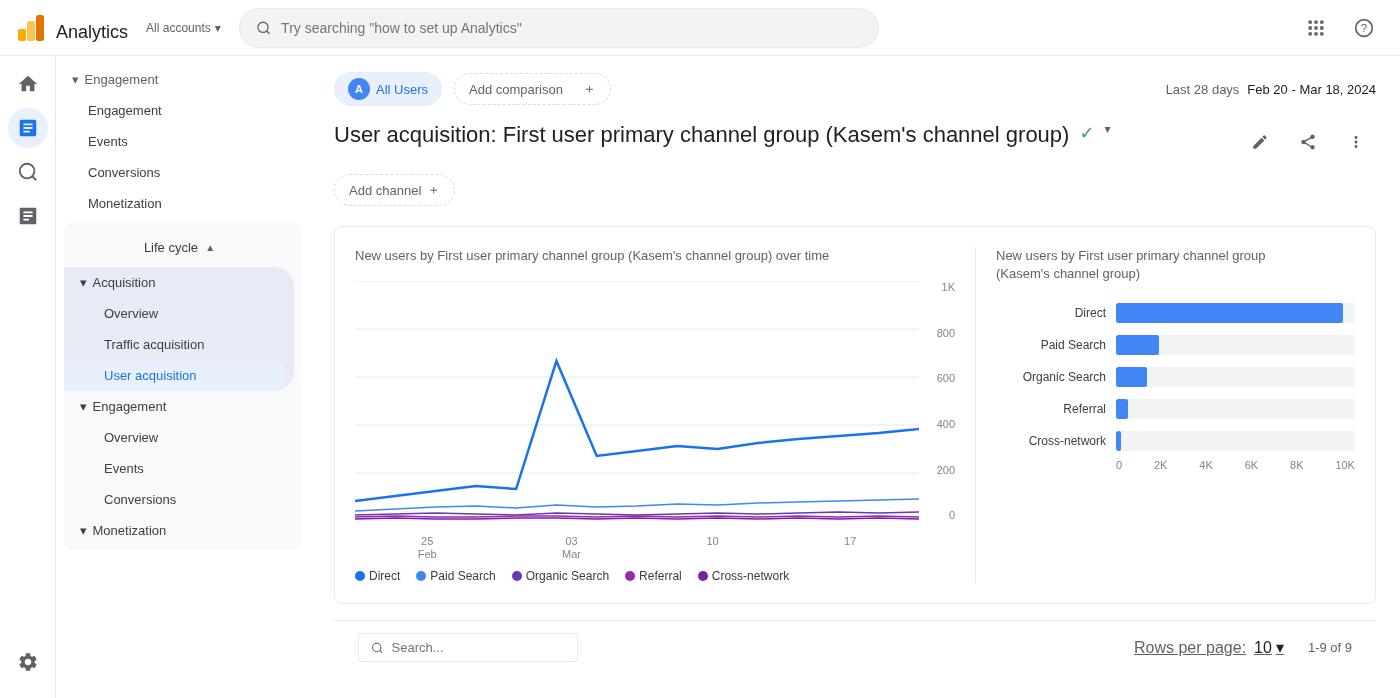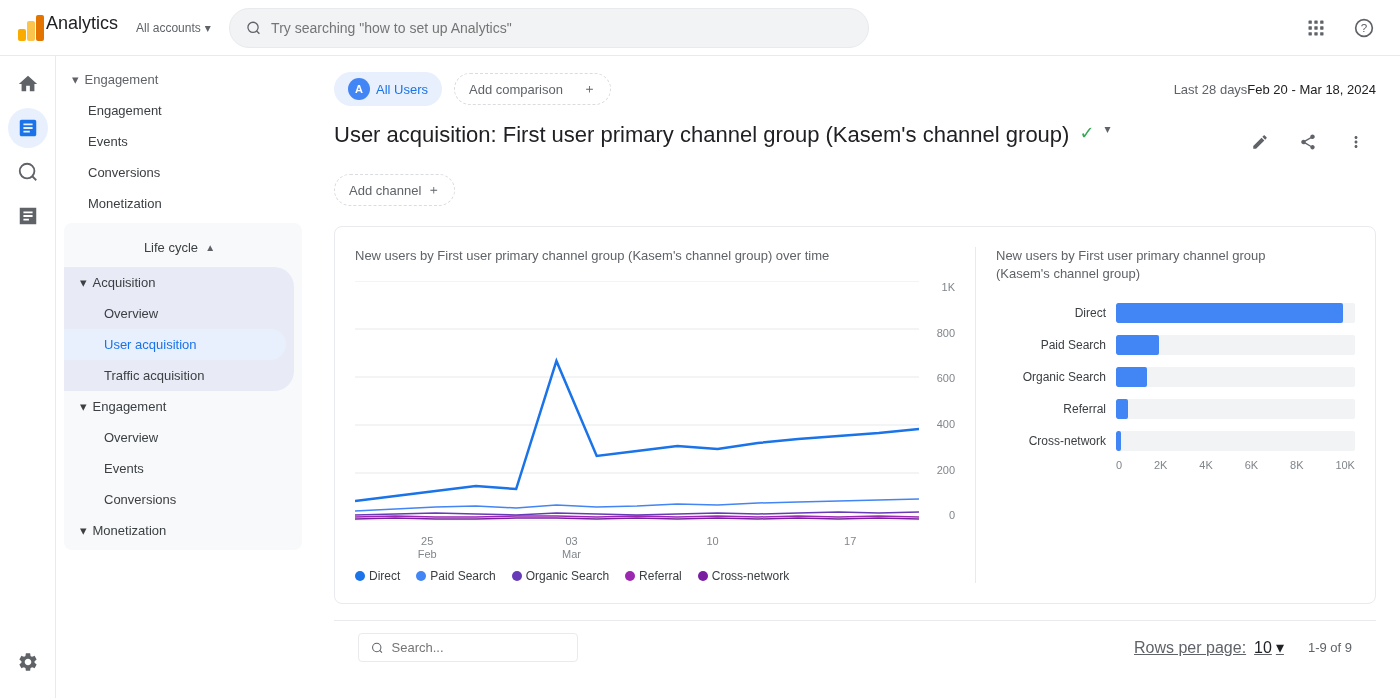--- a/index.html
+++ b/index.html
@@ -48,21 +48,22 @@
       display: flex;
       align-items: center;
       padding: 0 16px;
       gap: 12px;
       border-bottom: 1px solid #e8eaed;
       background: #fff;
     }
 
     .logo-area {
       display: flex;
-      align-items: flex-start;
+      align-items: flex-end;
+      gap: 10px;
     }
 
     .logo-icon {
       width: 30px;
       height: 30px;
     }
 
     .app-title {
       font-size: 18px;
       font-weight: 400;
@@ -251,20 +252,21 @@
       padding: 6px 14px;
       font-size: 13px;
       color: #5f6368;
       cursor: pointer;
     }
 
     .date-info {
       margin-left: auto;
       display: flex;
       align-items: center;
+      gap: 8px;
       font-size: 13px;
       color: #5f6368;
     }
 
     .date-range {
       color: #202124;
       font-weight: 500;
     }
 
     .page-title {
@@ -599,22 +601,22 @@
           <span>Life cycle</span>
           <div class="collapse-btn">▲</div>
         </div>
 
         <div style="background:#e8eaf6; border-radius:0 20px 20px 0; margin-right:8px;">
           <div class="nav-sub-header">
             <span>▾</span>
             <span>Acquisition</span>
           </div>
           <div class="nav-item" style="padding-left: 40px;">Overview</div>
+          <div class="nav-item" style="padding-left: 40px;">Traffic acquisition</div>
           <div class="nav-item active" style="padding-left: 40px;">User acquisition</div>
-          <div class="nav-item" style="padding-left: 40px;">Traffic acquisition</div>
         </div>
 
         <div>
           <div class="nav-sub-header">
             <span>▾</span>
             <span>Engagement</span>
           </div>
           <div class="nav-item" style="padding-left: 40px;">Overview</div>
           <div class="nav-item" style="padding-left: 40px;">Events</div>
           <div class="nav-item" style="padding-left: 40px;">Conversions</div>

